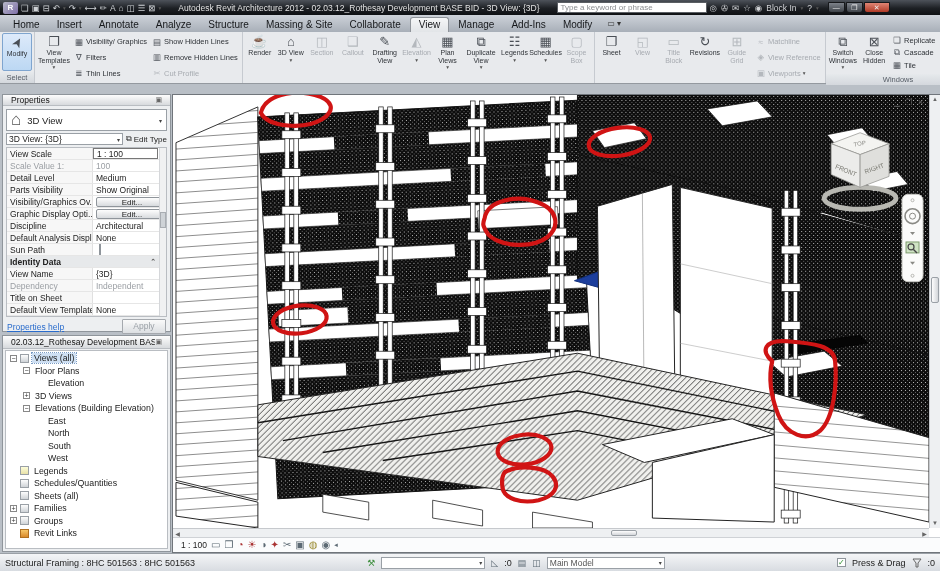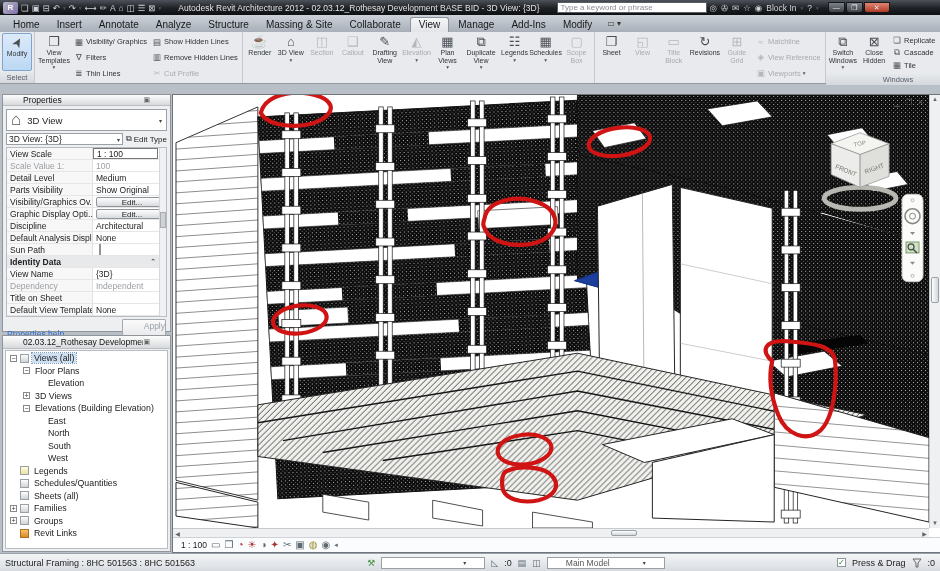--- a/index.html
+++ b/index.html
@@ -37,21 +37,21 @@
   .smallcol{display:flex;flex-direction:column;justify-content:space-around;padding:1px 2px;font-size:7.5px;color:#2f3338}
   .smallbtn{display:flex;align-items:center;gap:2px;white-space:nowrap}
   .s-ico{font-size:8.5px;color:#4a4f56;width:10px;text-align:center}
   .caret{font-size:5.5px;color:#555}
   .rib-end{flex:1;background:#dfe2e6}
 
   
   .content{display:flex;height:469px;padding-top:10px;gap:0}
   .leftcol{width:172px;display:flex;flex-direction:column;padding:0 1px 1px 2px;gap:3px}
   .palette{border:1px solid #8f959b;background:#edeff1;display:flex;flex-direction:column;min-height:0}
-  .pal-head{height:13px;background:linear-gradient(#fdfdfd,#d7dadd);border-bottom:1px solid #b9bdc2;display:flex;align-items:center;font-size:8.5px;padding:0 20px;color:#111}
+  .pal-head{height:13px;background:linear-gradient(#fdfdfd,#d7dadd);border-bottom:1px solid #b9bdc2;display:flex;align-items:center;font-size:8.5px;padding:0 8px;color:#111}
   .pal-head .ph-ico{margin-left:auto;font-size:7px;color:#666}
   .typebox{margin:3px 3px 2px;height:36px;background:#fff;border:1px solid #9aa0a6;display:flex;align-items:center;padding:0 4px;gap:6px}
   .typebox .house{font-size:17px;color:#555}
   .typebox .tname{font-size:9.5px;color:#222;flex:1}
   .selrow{display:flex;height:15px;margin:0 3px 2px;gap:3px;align-items:center}
   .combo{flex:1;background:#fff;border:1px solid #9aa0a6;font-size:8.5px;display:flex;align-items:center;padding:0 2px;height:100%}
   .combo .cv{flex:1;overflow:hidden;white-space:nowrap}
   .dda{font-size:6px;color:#444}
   .etbtn{display:flex;align-items:center;gap:2px;font-size:8px;color:#222}
   .pgrid{margin:0 3px;border:1px solid #b9bdc2;background:#fff;position:relative}
@@ -61,21 +61,21 @@
   .prow.hdr{background:#e7e9eb;font-weight:bold}
   .prow.hdr .hchev{margin-left:auto;margin-right:10px;font-size:7px;color:#555}
   .prow.dis .plabel,.prow.dis .pval{color:#9a9ea3}
   .vbox{border:1px solid #777;height:11px;line-height:10px;margin:0 8px 0 0;flex:1;padding-left:3px}
   .ebtn{flex:0 0 auto;width:72px;height:10px;margin:0 auto;background:linear-gradient(#fdfdfd,#d8dbde);border:1px solid #8f959b;border-radius:2px;font-size:8px;text-align:center;line-height:9px;color:#222}
   .chk{width:8px;height:8px;border:1px solid #8f959b;background:#fff;margin-left:3px}
   .pg-scroll{position:absolute;right:0;top:0;bottom:0;width:7px;background:#f0f1f2;border-left:1px solid #d5d7da}
   .pg-thumb{position:absolute;top:38%;height:16px;left:0;right:0;background:#cfd3d7;border:1px solid #a9adb2}
   .pfoot{display:flex;align-items:center;padding:2px 4px 3px;gap:16px}
   .phelp{color:#2a6ccc;text-decoration:underline;font-size:8.5px}
-  .applybtn{margin-left:auto;width:44px;height:29px;background:linear-gradient(#fafafa,#dcdfe2);border:1px solid #a5a9ae;border-radius:1px;color:#9aa0a6;font-size:8.5px;text-align:right;line-height:12px}
+  .applybtn{margin-left:auto;width:44px;height:15px;background:linear-gradient(#fafafa,#dcdfe2);border:1px solid #a5a9ae;border-radius:1px;color:#9aa0a6;font-size:8.5px;text-align:center;line-height:12px}
 
   .browser{flex:1}
   .tree{flex:1;background:#fff;border:1px solid #b9bdc2;margin:1px 2px 2px;overflow:hidden;padding-top:1px}
   .trow{display:flex;align-items:center;height:12.5px;font-size:8.8px;white-space:nowrap;gap:3px;padding-left:4px}
   .trow .exp{width:7px;height:7px;border:1px solid #888;background:#fff;font-size:7px;line-height:5px;text-align:center;color:#333;flex:0 0 auto}
   .trow .spc{width:7px;flex:0 0 auto}
   .ti{width:9px;height:9px;flex:0 0 auto;border:1px solid #9aa0a6;background:linear-gradient(#fdfdd9,#e8e2a9)}
   .ti.gray{background:linear-gradient(#fdfdfd,#cfd3d7)}
   .ti.orange{background:linear-gradient(#f6c76a,#d98a2b);border-color:#b07020}
   .d1{margin-left:13px}.d2{margin-left:26px}
@@ -94,21 +94,21 @@
   .harr{position:absolute;top:1px;width:9px;text-align:center}
   .viewbar{position:absolute;left:0;right:0;bottom:0;height:15px;background:#fbfcfd;border-top:1px solid #cfd2d6;display:flex;align-items:center;gap:4px;padding-left:8px;font-size:8.5px;color:#222}
   .vb-ico{font-size:10px;line-height:12px;color:#5d6a74}
   .vb-ico.warn{color:#a33}
   .vb-ico.sun{color:#9a8a30}
 
   
   .statusbar{position:absolute;left:0;right:0;bottom:0;height:18px;background:linear-gradient(#f4f5f7,#d8dce1);border-top:1px solid #9aa0a6;display:flex;align-items:center;font-size:9px;padding:0 5px;gap:6px}
   .sb-left{white-space:nowrap;overflow:hidden}
   .sb-spacer{flex:1}
-  .sb-combo{width:104px;height:12px;background:#fff;border:1px solid #9aa0a6;display:flex;align-items:center;font-size:8.5px;color:#555;padding:0 18px}
+  .sb-combo{width:104px;height:12px;background:#fff;border:1px solid #9aa0a6;display:flex;align-items:center;font-size:8.5px;color:#555;padding:0 2px}
   .sb-combo .cv{flex:1;white-space:nowrap;overflow:hidden}
   .sb-ico{font-size:9px;color:#5d6a74}
   .sb-ico.green{color:#3f8f3f}
   .sb-chk{width:9px;height:9px;background:#fff;border:1px solid #8f959b;font-size:8px;line-height:8px;color:#2e8f2e;text-align:center}
 </style>
 </head>
 <body>
 
 <div class="titlebar">
   <div class="revit-logo">R</div>

